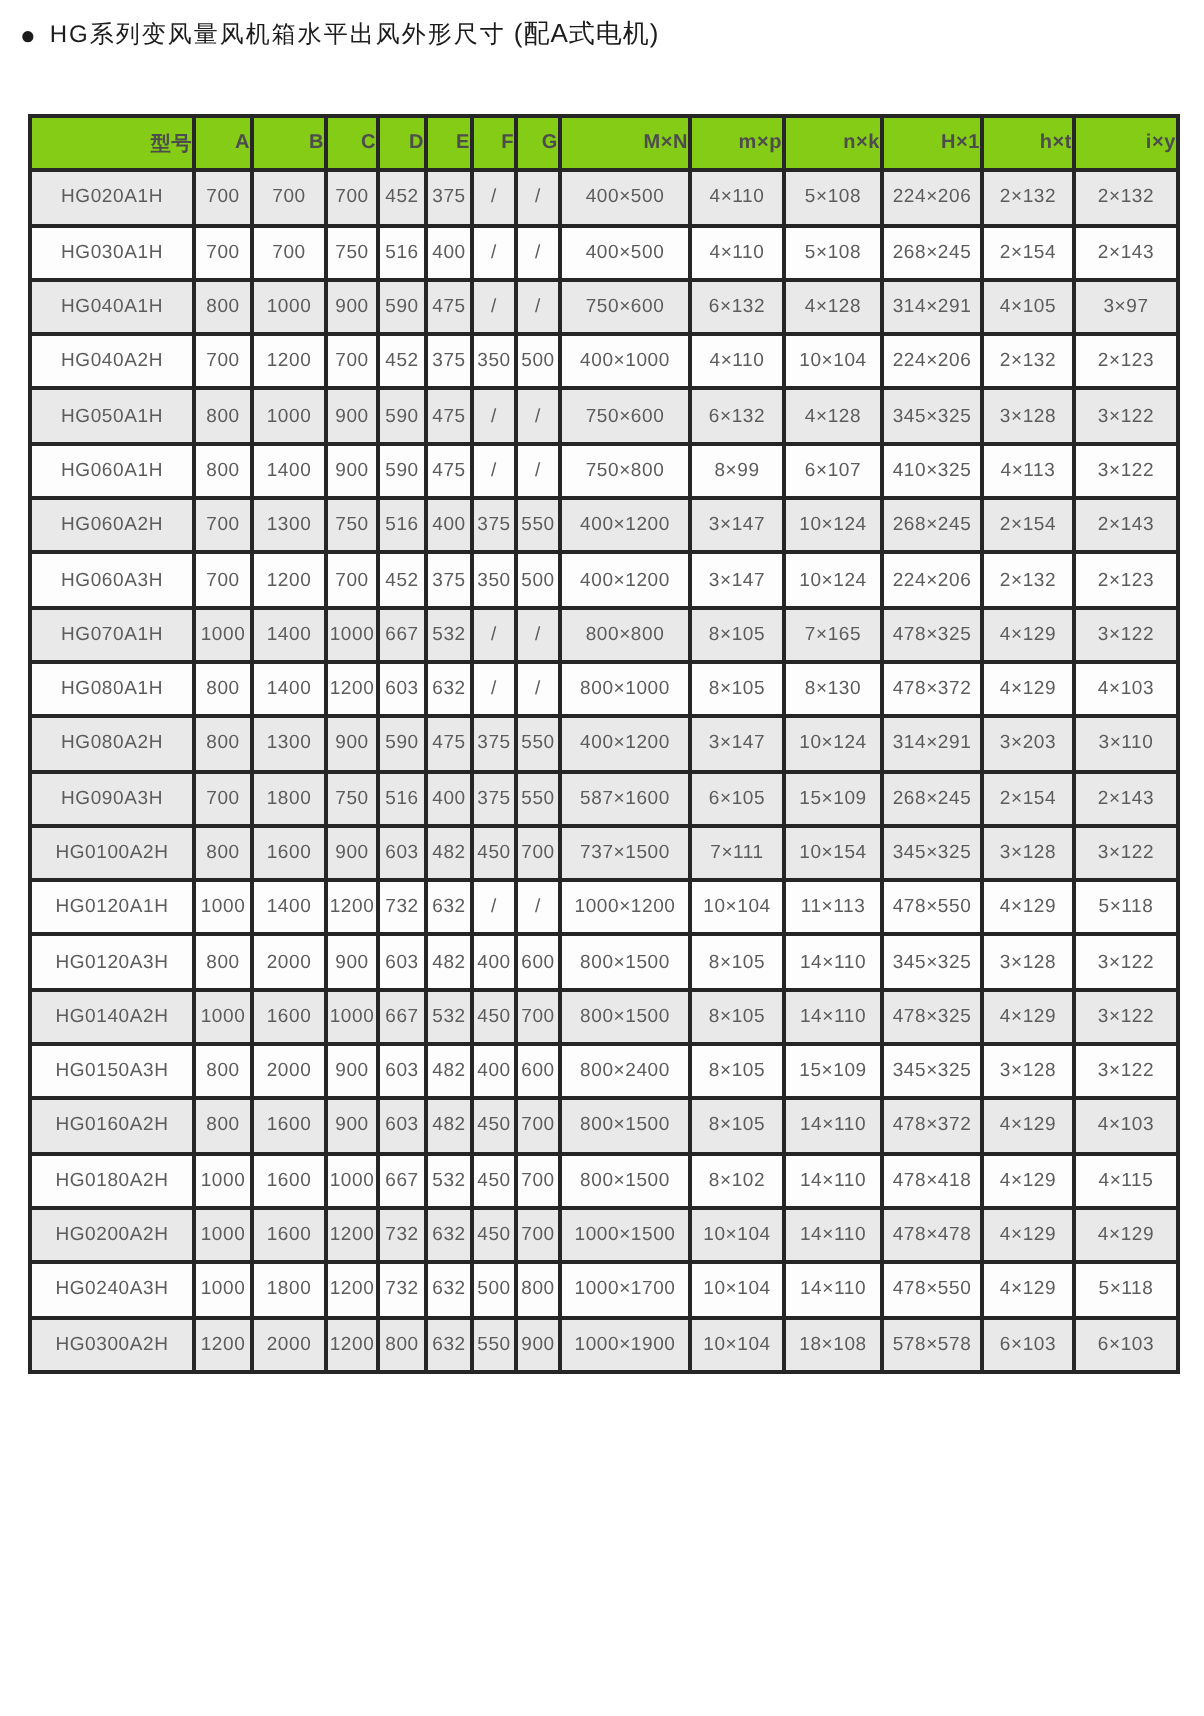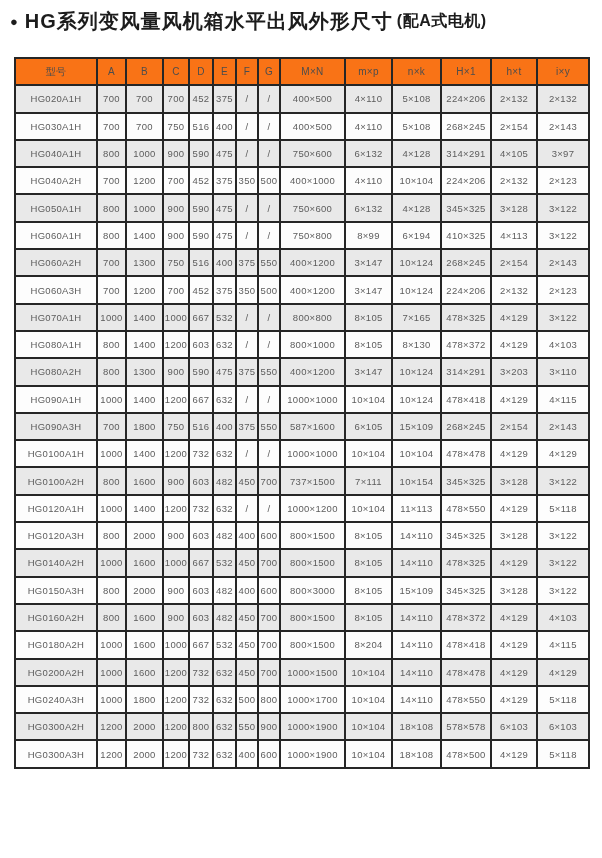--- a/index.html
+++ b/index.html
@@ -13,27 +13,27 @@
   .title-row {
     position: absolute;
     left: 10px; top: 8px;
     display: flex;
     align-items: center;
     white-space: nowrap;
     color: #1c1c1c;
   }
   .bullet { font-size: 13px; margin: 0 7px 0 0; line-height: 1; }
   .title-text {
-    font-size: 20px;
-    font-weight: bold;
+    font-size: 12px;
+    font-weight: normal;
     letter-spacing: 1px;
   }
   .title-suffix {
-    font-size: 16px;
-    font-weight: bold;
+    font-size: 13px;
+    font-weight: normal;
     margin-left: 4px;
     letter-spacing: 0.5px;
   }
   table.dims {
     position: absolute;
     left: 14px; top: 57px;
     width: 574px;
     border-collapse: collapse;
     table-layout: fixed;
   }
@@ -43,24 +43,25 @@
     vertical-align: middle;
     padding: 0;
     height: 25.3px;
     font-size: 9.5px;
     color: var(--cell-text, #5c5c5c);
     letter-spacing: 0.3px;
     overflow: hidden;
     white-space: nowrap;
   }
   table.dims th {
-    font-weight: normal;
+    font-weight: bold;
     font-size: 10px;
     color: var(--head-text, #4d4d4d);
-    background: #f97316;
+    background: #84cc16;
+    text-align: right;
   }
   table.dims tr.stripe td { background: var(--stripe, #e9e9e9); }
   table.dims tr:not(.stripe) td { background: #fdfdfd; }
 </style>
 </head>
 <body>
 
 <div class="title-row">
   <span class="bullet">●</span>
   <span class="title-text">HG系列变风量风机箱水平出风外形尺寸</span>
@@ -187,21 +188,21 @@
         <td>HG060A1H</td>
         <td>800</td>
         <td>1400</td>
         <td>900</td>
         <td>590</td>
         <td>475</td>
         <td>/</td>
         <td>/</td>
         <td>750×800</td>
         <td>8×99</td>
-        <td>6×194</td>
+        <td>6×107</td>
         <td>410×325</td>
         <td>4×113</td>
         <td>3×122</td>
       </tr>
       <tr class="stripe">
         <td>HG060A2H</td>
         <td>700</td>
         <td>1300</td>
         <td>750</td>
         <td>516</td>
@@ -272,68 +273,36 @@
         <td>475</td>
         <td>375</td>
         <td>550</td>
         <td>400×1200</td>
         <td>3×147</td>
         <td>10×124</td>
         <td>314×291</td>
         <td>3×203</td>
         <td>3×110</td>
       </tr>
-      <tr>
-        <td>HG090A1H</td>
-        <td>1000</td>
-        <td>1400</td>
-        <td>1200</td>
-        <td>667</td>
-        <td>632</td>
-        <td>/</td>
-        <td>/</td>
-        <td>1000×1000</td>
-        <td>10×104</td>
-        <td>10×124</td>
-        <td>478×418</td>
-        <td>4×129</td>
-        <td>4×115</td>
-      </tr>
       <tr class="stripe">
         <td>HG090A3H</td>
         <td>700</td>
         <td>1800</td>
         <td>750</td>
         <td>516</td>
         <td>400</td>
         <td>375</td>
         <td>550</td>
         <td>587×1600</td>
         <td>6×105</td>
         <td>15×109</td>
         <td>268×245</td>
         <td>2×154</td>
         <td>2×143</td>
       </tr>
-      <tr>
-        <td>HG0100A1H</td>
-        <td>1000</td>
-        <td>1400</td>
-        <td>1200</td>
-        <td>732</td>
-        <td>632</td>
-        <td>/</td>
-        <td>/</td>
-        <td>1000×1000</td>
-        <td>10×104</td>
-        <td>10×104</td>
-        <td>478×478</td>
-        <td>4×129</td>
-        <td>4×129</td>
-      </tr>
       <tr class="stripe">
         <td>HG0100A2H</td>
         <td>800</td>
         <td>1600</td>
         <td>900</td>
         <td>603</td>
         <td>482</td>
         <td>450</td>
         <td>700</td>
         <td>737×1500</td>
@@ -393,21 +362,21 @@
       </tr>
       <tr>
         <td>HG0150A3H</td>
         <td>800</td>
         <td>2000</td>
         <td>900</td>
         <td>603</td>
         <td>482</td>
         <td>400</td>
         <td>600</td>
-        <td>800×3000</td>
+        <td>800×2400</td>
         <td>8×105</td>
         <td>15×109</td>
         <td>345×325</td>
         <td>3×128</td>
         <td>3×122</td>
       </tr>
       <tr class="stripe">
         <td>HG0160A2H</td>
         <td>800</td>
         <td>1600</td>
@@ -426,21 +395,21 @@
       <tr>
         <td>HG0180A2H</td>
         <td>1000</td>
         <td>1600</td>
         <td>1000</td>
         <td>667</td>
         <td>532</td>
         <td>450</td>
         <td>700</td>
         <td>800×1500</td>
-        <td>8×204</td>
+        <td>8×102</td>
         <td>14×110</td>
         <td>478×418</td>
         <td>4×129</td>
         <td>4×115</td>
       </tr>
       <tr class="stripe">
         <td>HG0200A2H</td>
         <td>1000</td>
         <td>1600</td>
         <td>1200</td>
@@ -480,30 +449,14 @@
         <td>632</td>
         <td>550</td>
         <td>900</td>
         <td>1000×1900</td>
         <td>10×104</td>
         <td>18×108</td>
         <td>578×578</td>
         <td>6×103</td>
         <td>6×103</td>
       </tr>
-      <tr>
-        <td>HG0300A3H</td>
-        <td>1200</td>
-        <td>2000</td>
-        <td>1200</td>
-        <td>732</td>
-        <td>632</td>
-        <td>400</td>
-        <td>600</td>
-        <td>1000×1900</td>
-        <td>10×104</td>
-        <td>18×108</td>
-        <td>478×500</td>
-        <td>4×129</td>
-        <td>5×118</td>
-      </tr>
     </tbody>
 </table>
 
 </body></html>

